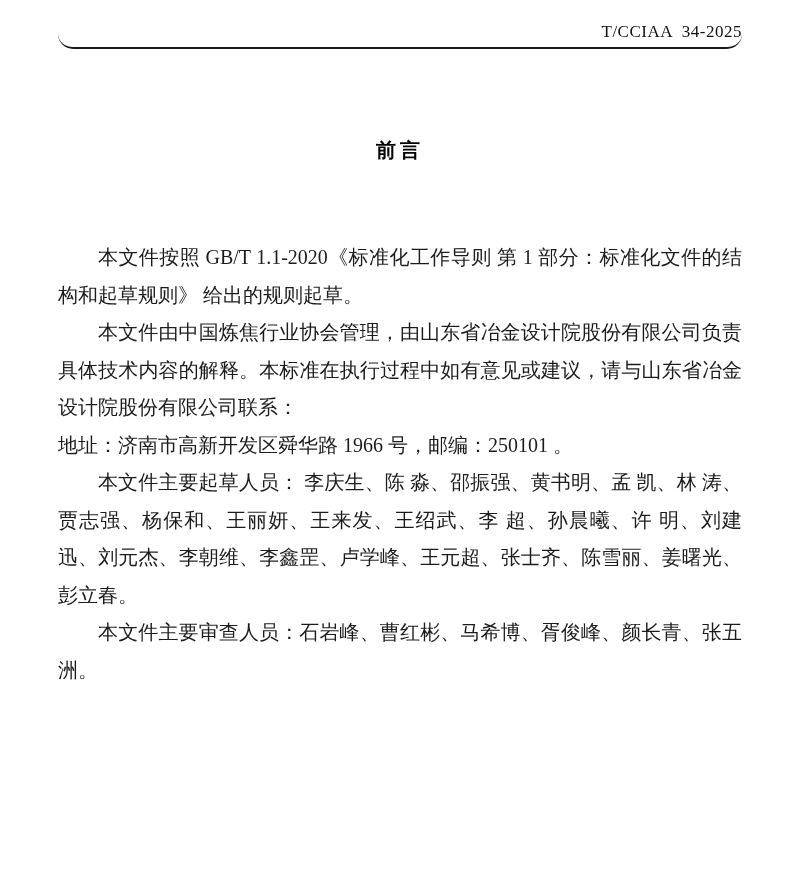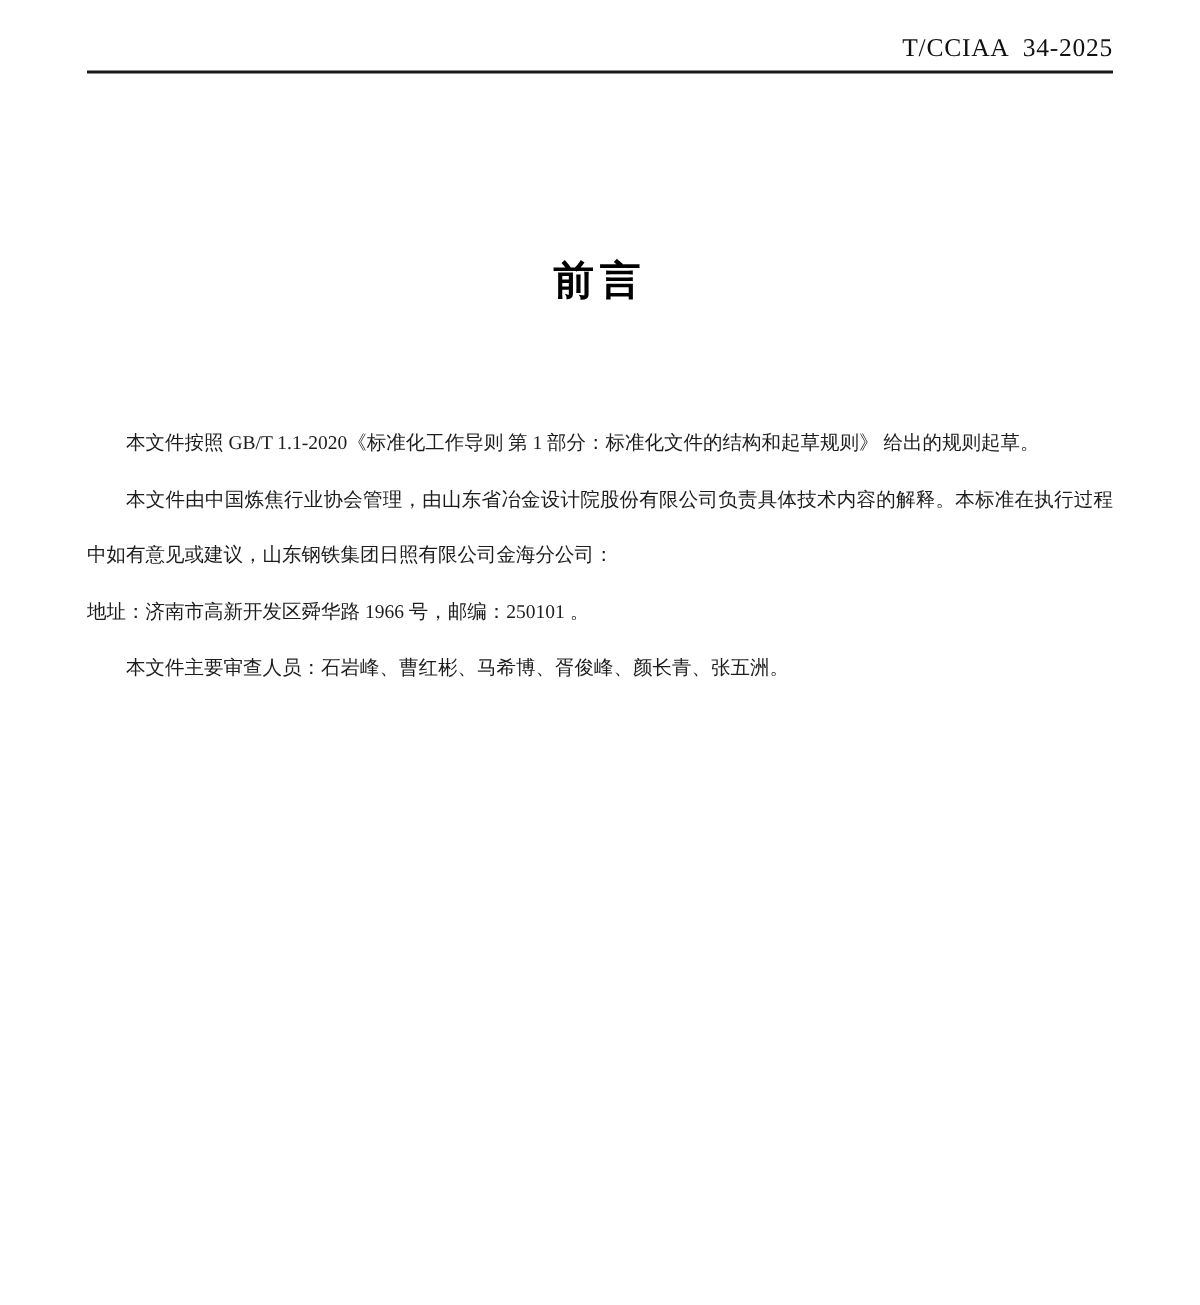--- a/index.html
+++ b/index.html
@@ -1,15 +1,15 @@
 <!DOCTYPE html>
 <html><head>
 <meta charset="utf-8">
 <style>
-  * { margin: 0; padding: 0; box-sizing: border-box; }
+  * { margin: 0; padding: 0; box-sizing: border-box; border-radius: 15px; }
   html, body { background: #ffffff; }
   body {
     width: 800px;
     height: 870px;
     overflow: hidden;
     font-family: "Liberation Serif", "DejaVu Serif", serif;
     color: #1c1c1c;
   }
   .page {
     width: 800px;
@@ -24,50 +24,51 @@
     text-align: right;
   }
   .doc-number {
     font-size: 17px;
     line-height: 24px;
     word-spacing: 5px;
     letter-spacing: 0.5px;
     color: #111111;
   }
   .doc-title {
-    margin-top: 117px;
+    margin-top: 80px;
     text-align: center;
     font-family: "Liberation Sans", "DejaVu Sans", sans-serif;
     font-weight: bold;
-    font-size: 27px;
+    font-size: 20px;
     line-height: 42px;
     letter-spacing: 4px;
     color: #000000;
   }
   .doc-body {
     margin-top: 68px;
-    font-size: 13px;
+    font-size: 20px;
     line-height: 37.5px;
     text-align: justify;
     color: #1c1c1c;
   }
   .para { margin: 0; }
   .para.indent { text-indent: 2em; }
 </style>
 </head>
 <body>
 
 <div class="page">
 
   <header class="doc-header">
     <span class="doc-number">T/CCIAA 34-2025</span>
   </header>
 
   <h1 class="doc-title">前言</h1>
 
   <main class="doc-body">
     <p class="para indent">本文件按照 GB/T 1.1-2020《标准化工作导则 第 1 部分：标准化文件的结构和起草规则》 给出的规则起草。</p>
-    <p class="para indent">本文件由中国炼焦行业协会管理，由山东省冶金设计院股份有限公司负责具体技术内容的解释。本标准在执行过程中如有意见或建议，山东钢铁集团日照有限公司金海分公司：</p>
+    <p class="para indent">本文件由中国炼焦行业协会管理，由山东省冶金设计院股份有限公司负责具体技术内容的解释。本标准在执行过程中如有意见或建议，请与山东省冶金设计院股份有限公司联系：</p>
     <p class="para">地址：济南市高新开发区舜华路 1966 号，邮编：250101 。</p>
+    <p class="para indent">本文件主要起草人员： 李庆生、陈 淼、邵振强、黄书明、孟 凯、林 涛、贾志强、杨保和、王丽妍、王来发、王绍武、李 超、孙晨曦、许 明、刘建迅、刘元杰、李朝维、李鑫罡、卢学峰、王元超、张士齐、陈雪丽、姜曙光、彭立春。</p>
     <p class="para indent">本文件主要审查人员：石岩峰、曹红彬、马希博、胥俊峰、颜长青、张五洲。</p>
   </main>
 
 </div>
 
 </body></html>

